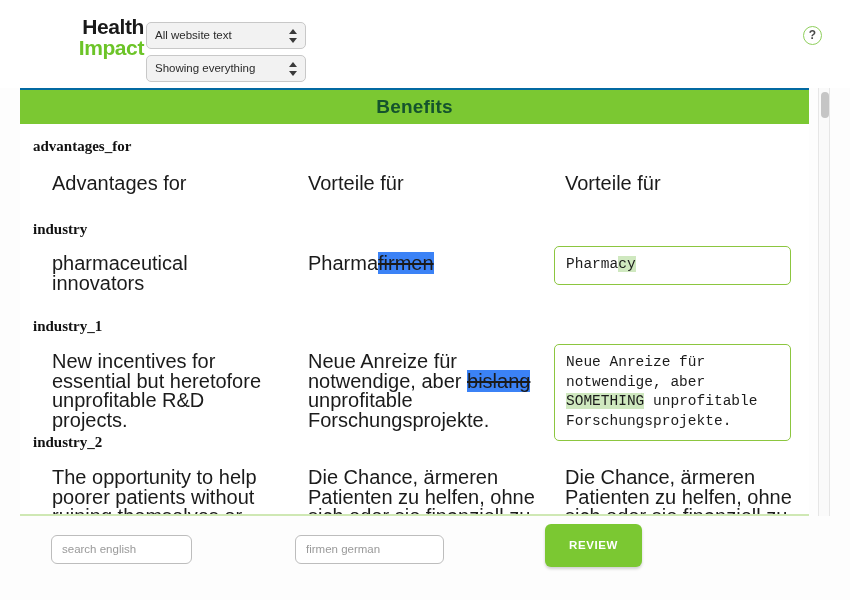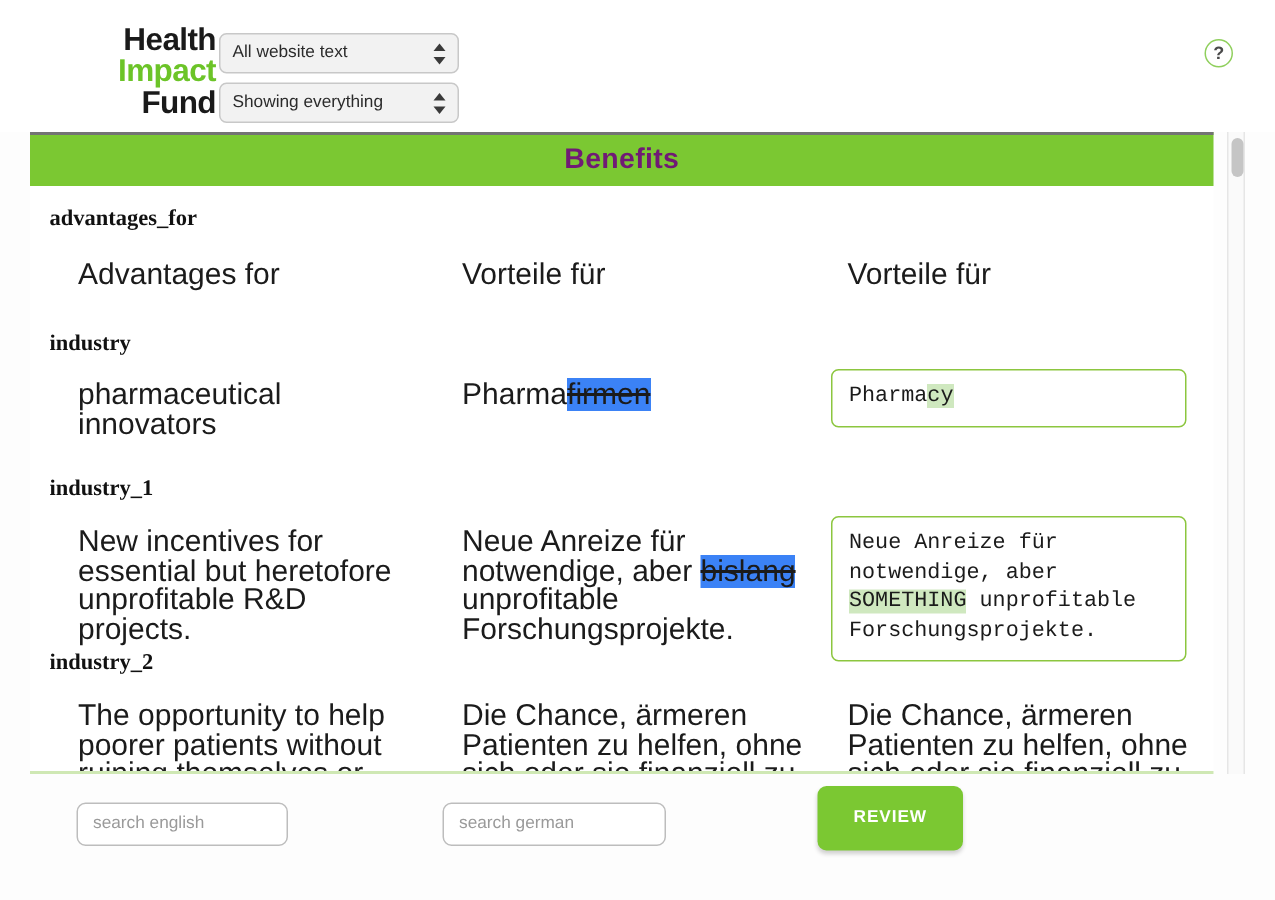--- a/index.html
+++ b/index.html
@@ -99,23 +99,23 @@
   }
 
   
   #banner {
     position: absolute;
     left: 20px;
     top: 88px;
     width: 789px;
     height: 36px;
     background: #7bc832;
-    border-top: 2px solid #737373;
-    box-sizing: border-box;
-    color: #701a75;
+    border-top: 2px solid #0369a1;
+    box-sizing: border-box;
+    color: #14532d;
     font-size: 19px;
     font-weight: bold;
     text-align: center;
     line-height: 34px;
     letter-spacing: 0.2px;
   }
 
   
   #scroll-area {
     position: absolute;
@@ -252,21 +252,20 @@
 </head>
 <body>
 
 <div id="app">
 
   <div id="header">
 
     <div id="logo">
       <span class="l1">Health</span>
       <span class="l2">Impact</span>
-      <span class="l3">Fund</span>
     </div>
 
     <div class="select-box" id="select-scope">
       <span>All website text</span>
       <span class="select-arrows">
         <span class="up"></span>
           <span class="dn"></span>
       </span>
     </div>
 
@@ -314,19 +313,19 @@
 
   <div id="scrollbar-track">
     <div id="scrollbar-thumb"></div>
   </div>
 
   <div id="footer">
     <div class="search-input" id="search-english">
       <span>search english</span>
     </div>
     <div class="search-input" id="search-german">
-      <span>search german</span>
+      <span>firmen german</span>
     </div>
   </div>
 
   <div id="review-button">REVIEW</div>
 
 </div>
 
 </body></html>

